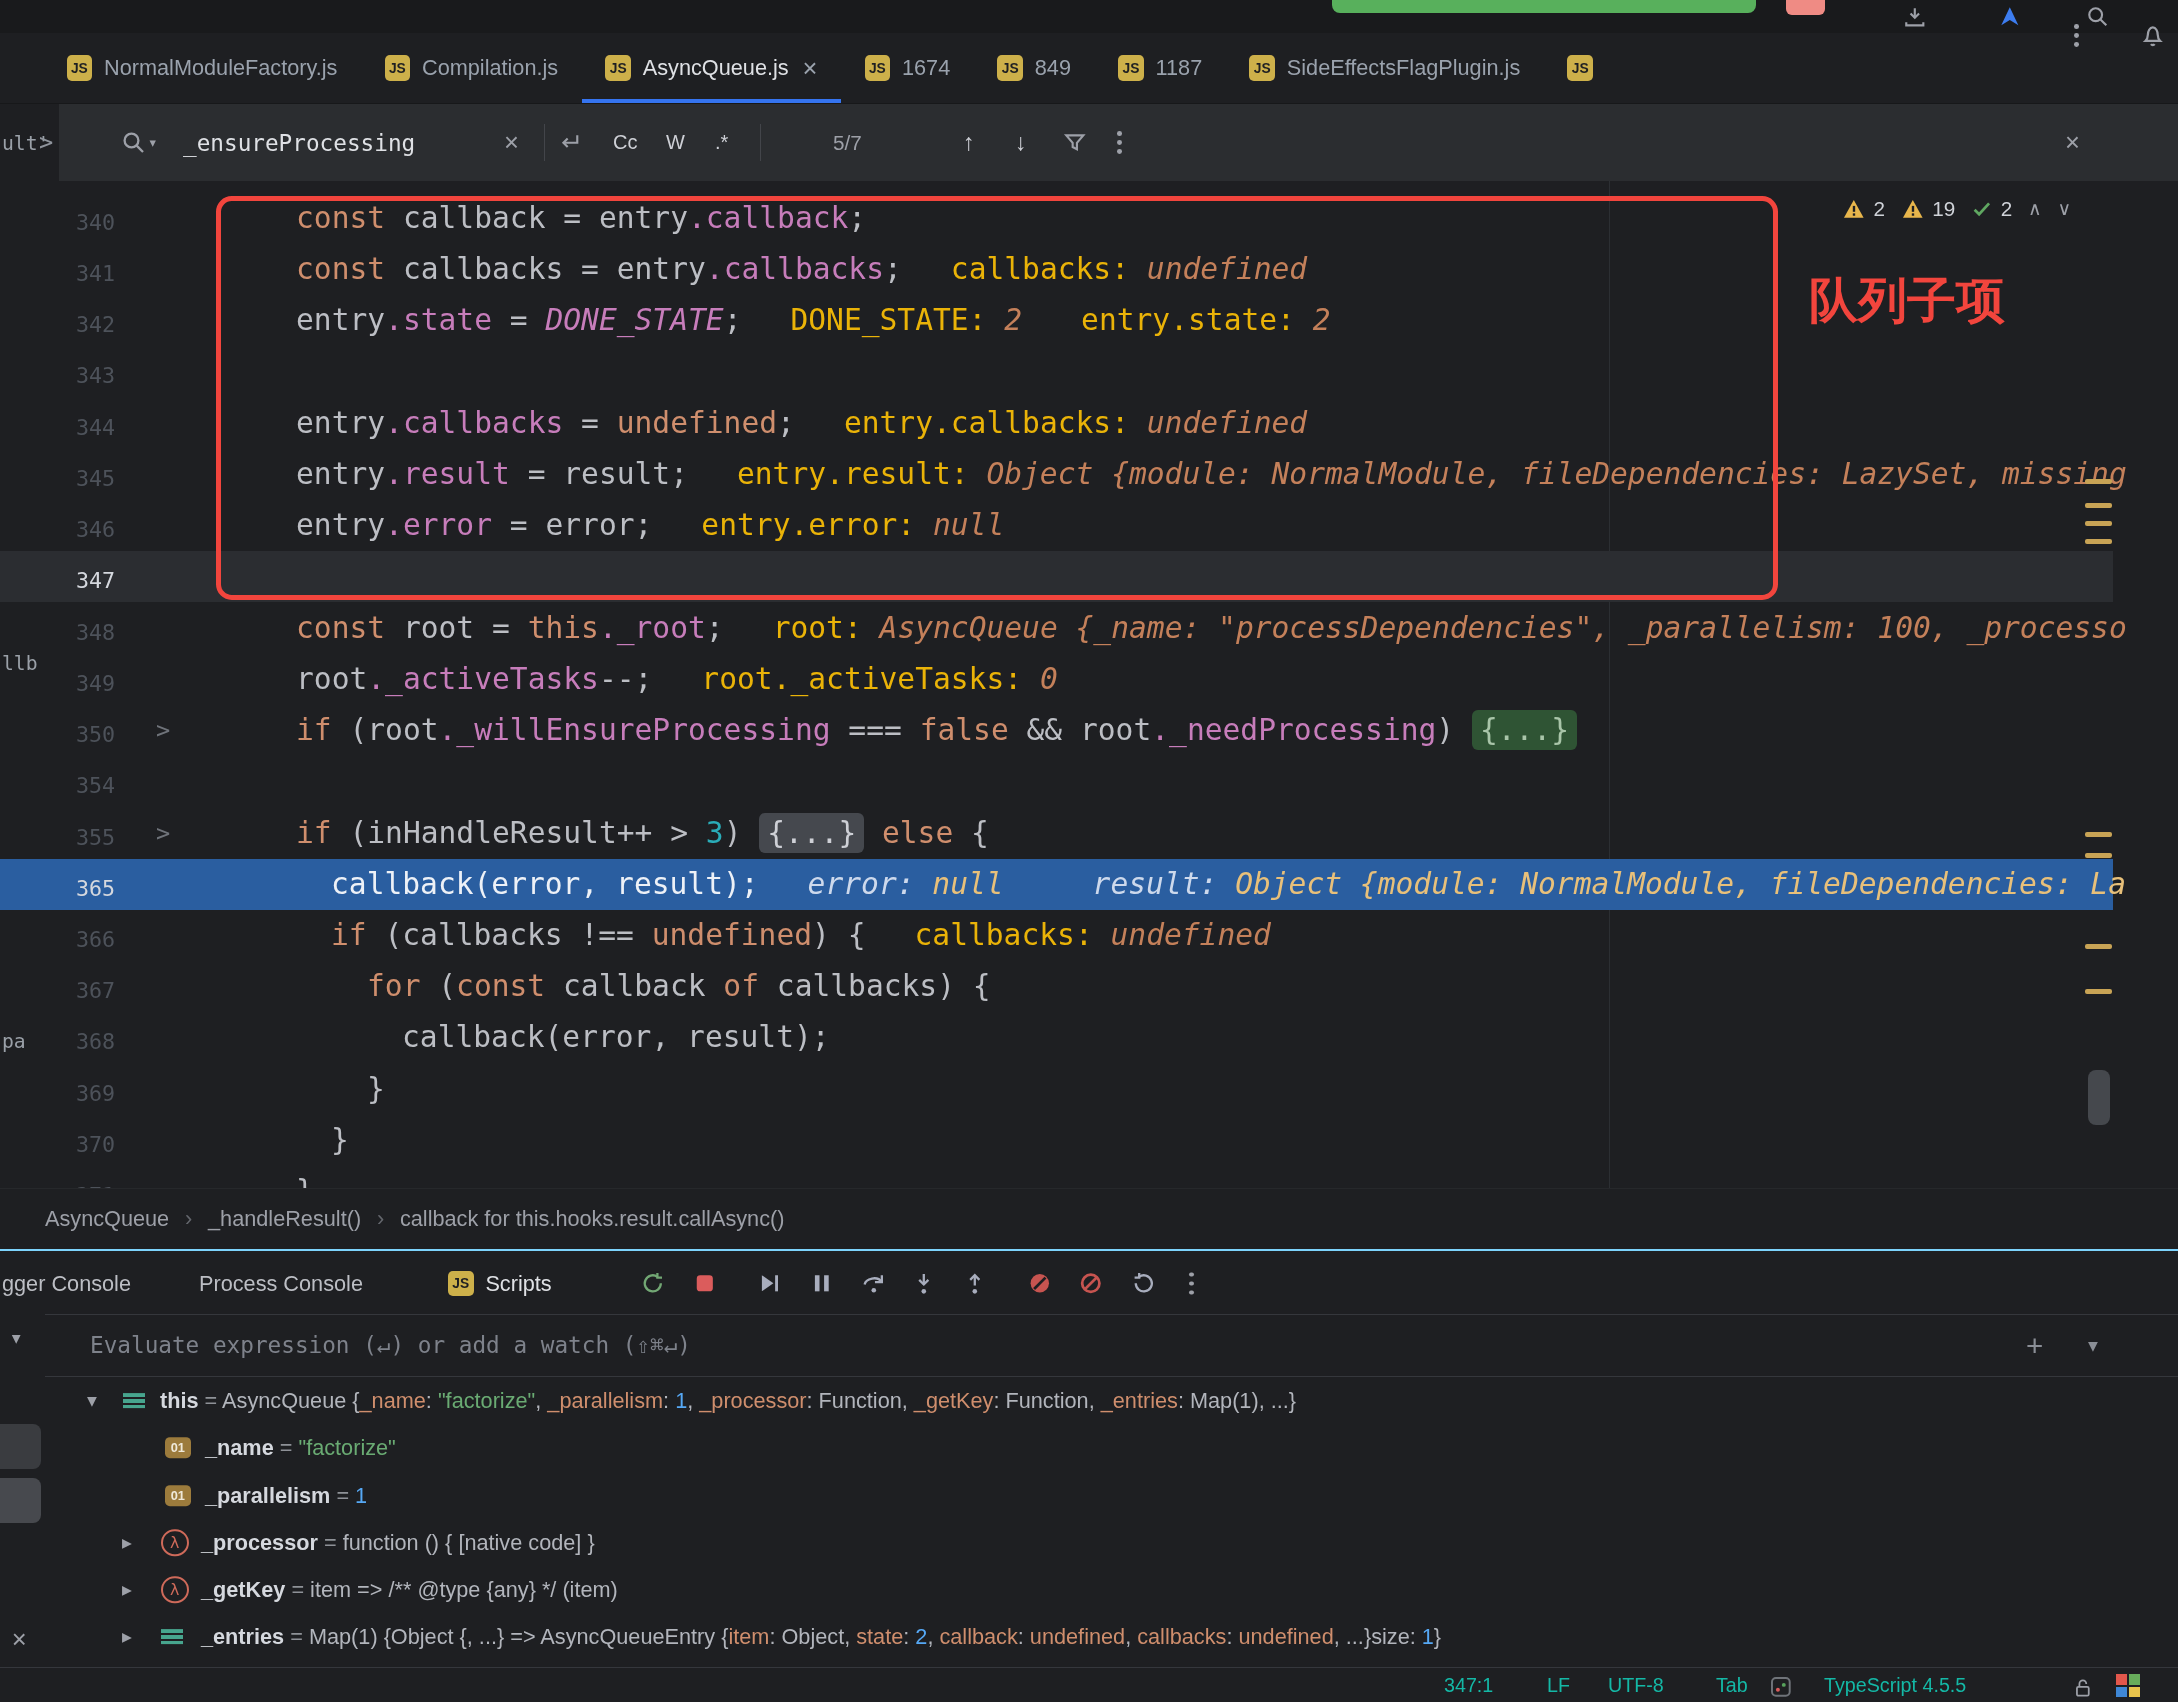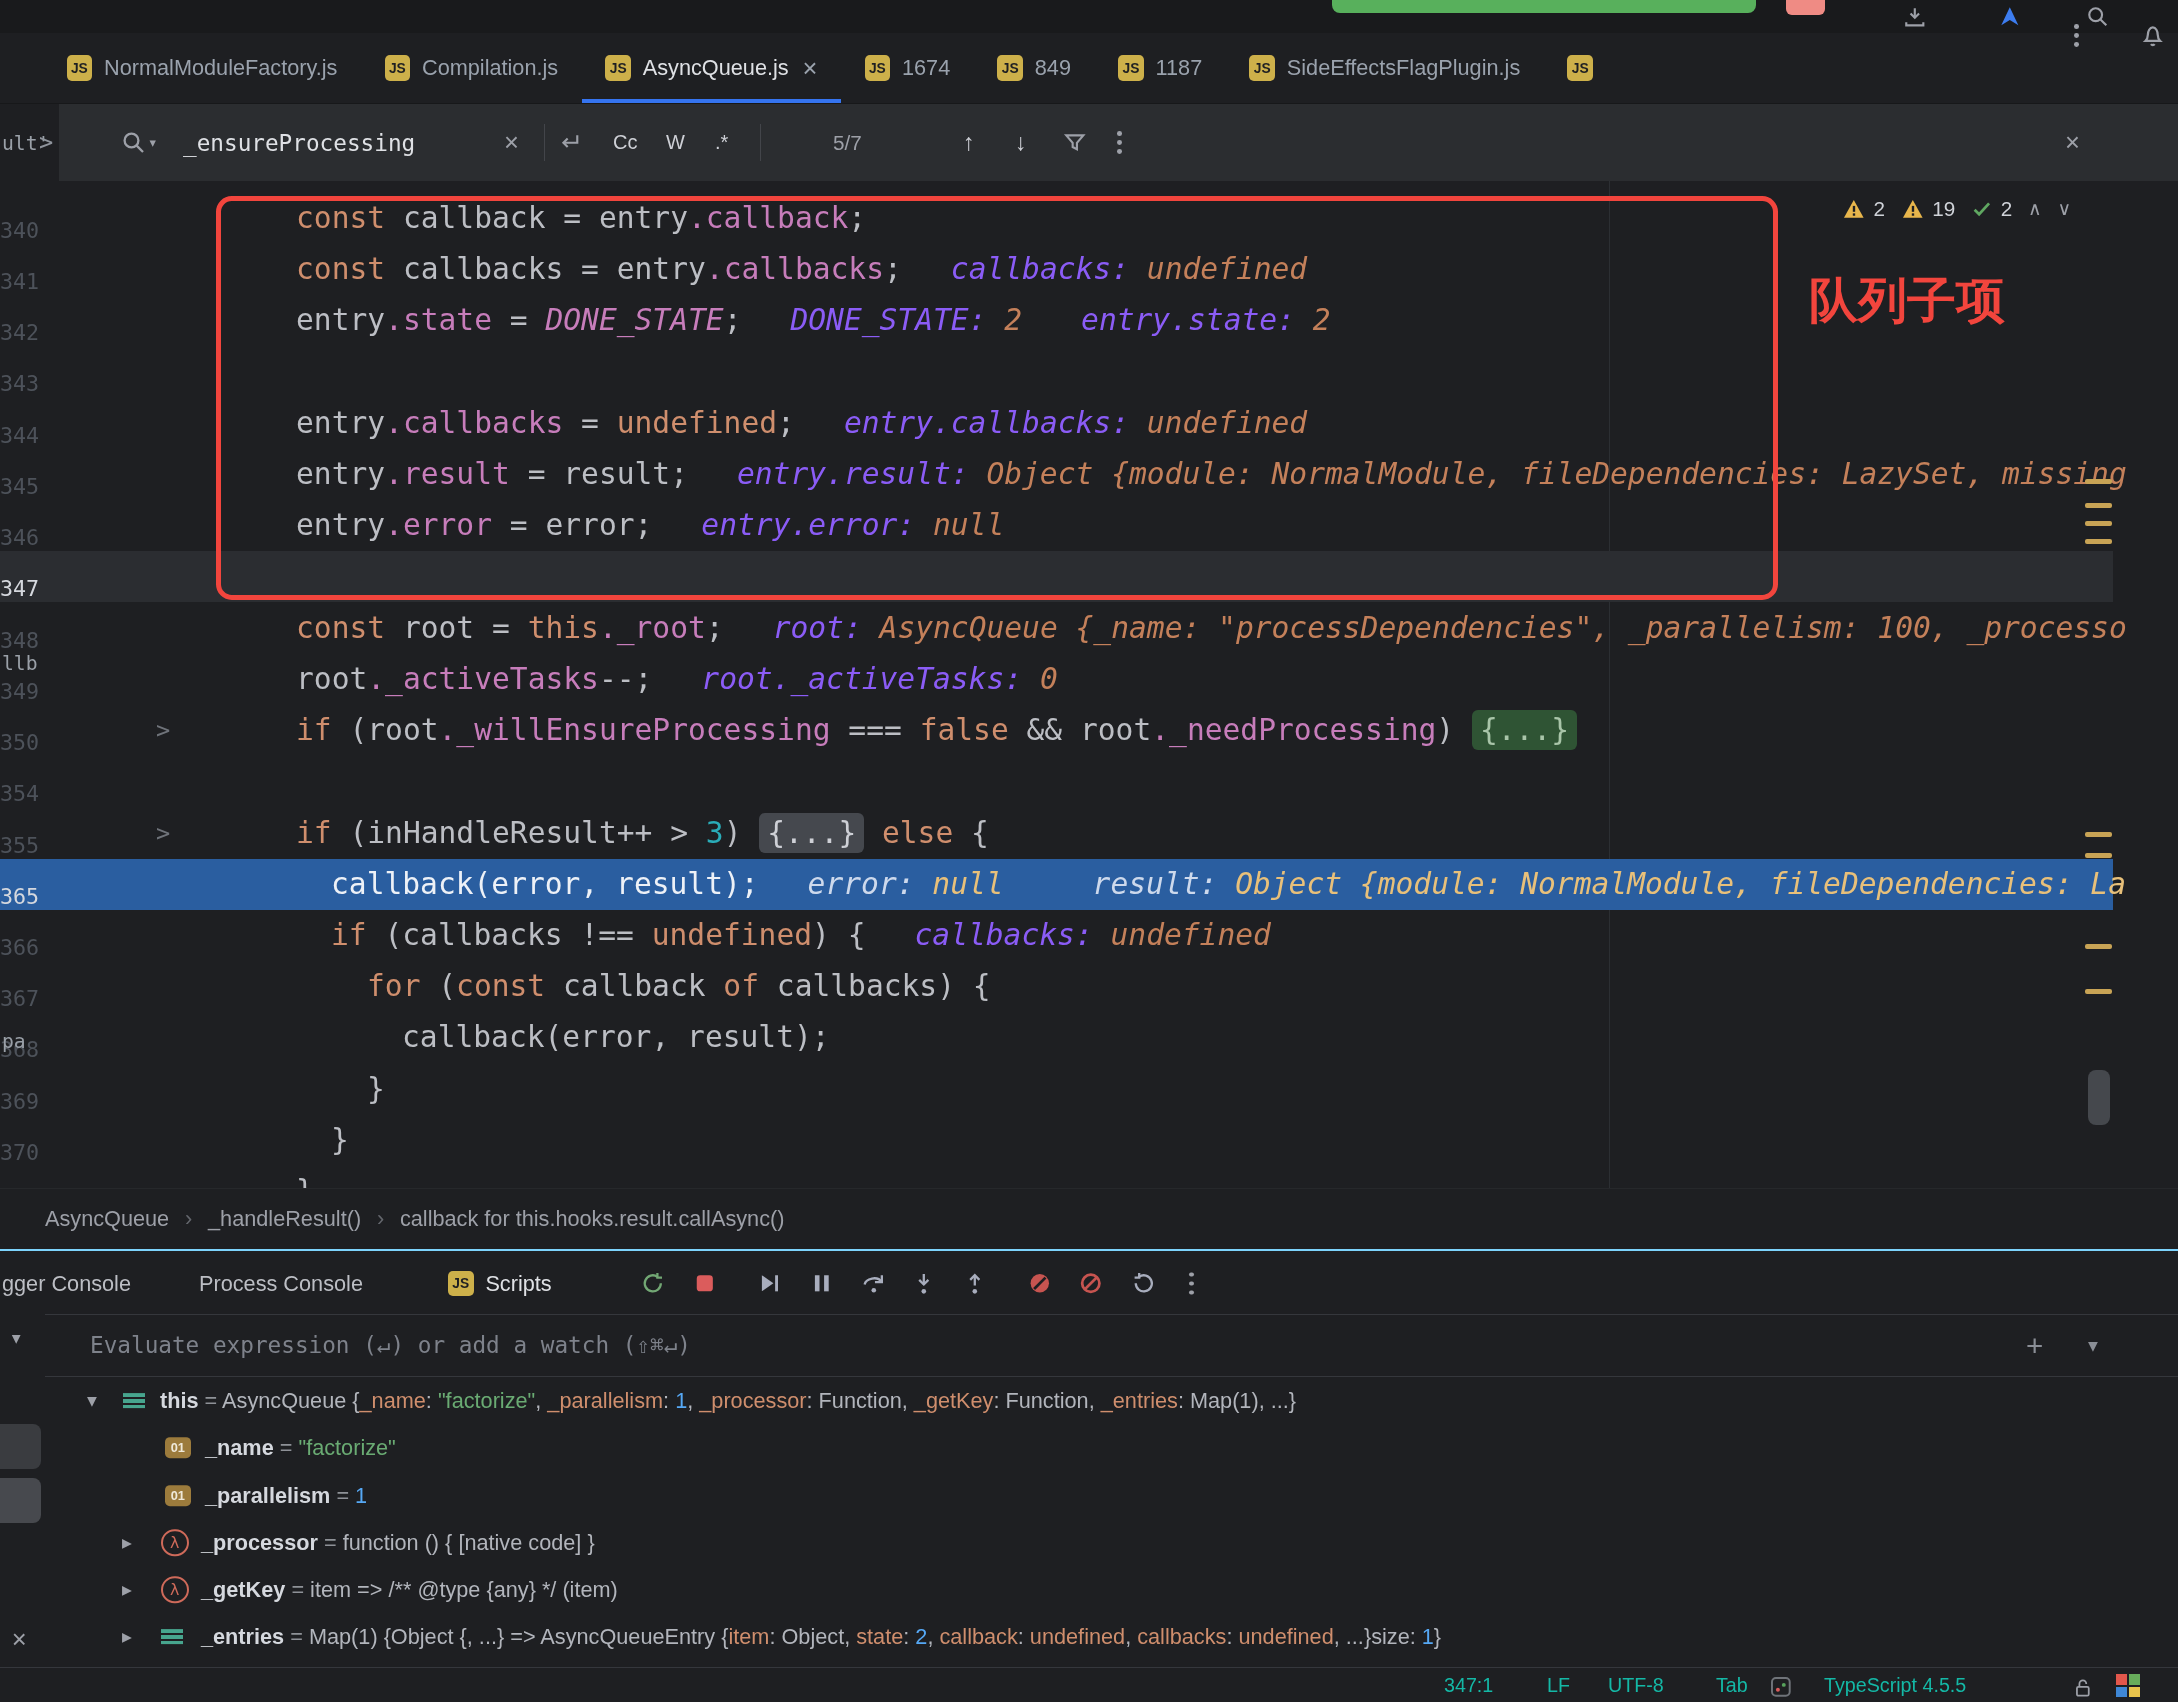--- a/index.html
+++ b/index.html
@@ -32,29 +32,29 @@
   .fquery{font:22.7px "DejaVu Sans Mono",monospace;color:#dfe1e5;}
   .fdiv{position:absolute;top:19.7px;width:1px;height:37px;background:#43454a;}
   .farrow{font-size:23.6px;color:#ced0d6;}
   .fx{font-size:25.6px;color:#9da0a8;}
   
   .editor{position:absolute;left:0;top:181px;width:2179px;height:1007px;background:#1e1f22;overflow:hidden;}
   .marginline{position:absolute;left:1609px;top:0;width:1px;height:1007px;background:#2c2f33;}
   .row{position:absolute;left:0;width:2113px;height:51px;}
   .row.current{background:#2b2d31;}
   .row.exec{background:#2a5ea0;}
-  .lnum{position:absolute;left:0;top:12px;width:105px;text-align:left;font:21.7px/51px "DejaVu Sans Mono",monospace;color:#4d525a;}
+  .lnum{position:absolute;left:0;top:4px;width:105px;text-align:center;font:21.7px/51px "DejaVu Sans Mono",monospace;color:#4d525a;padding-left:43px;}
   .row.current .lnum,.row.exec .lnum{color:#d5d8de;}
   .foldmark{position:absolute;left:156px;top:0;font:23.6px/51px "DejaVu Sans Mono",monospace;color:#6f737a;}
   .codewrap{position:absolute;left:296px;top:0;white-space:pre;font:29.6px/51px "DejaVu Sans Mono",monospace;}
   .tk-kw{color:#cf8e6d;} .tk-pl{color:#bcbec4;} .tk-xc{color:#edf1f7;}
   .tk-fd{color:#c77dbb;} .tk-cn{color:#c77dbb;font-style:italic;} .tk-num{color:#2aacb8;}
   .tk-foldg{background:#2f5434;color:#a9c5a9;border-radius:5.9px;padding:3px 7.9px;}
   .tk-foldx{background:#45484e;color:#ced0d6;border-radius:5.9px;padding:3px 7.9px;}
-  .tk-hl{color:#8b5cf6;font-style:italic;} .tk-hv{color:#c4805a;font-style:italic;}
+  .tk-hl{color:#eab308;} .tk-hv{color:#c4805a;font-style:italic;}
   .tk-xl{color:#cdd9ec;font-style:italic;} .tk-xv{color:#e8c07a;font-style:italic;}
   .redrect{position:absolute;left:216px;top:14.8px;width:1552px;height:394px;border:5.9px solid #f2453d;border-radius:15.8px;z-index:6;pointer-events:none;}
   .cnanno{position:absolute;left:1809px;top:87px;font-size:49px;font-weight:700;color:#f2453d;z-index:6;}
   .inspect{position:absolute;left:1842px;top:15.8px;display:flex;align-items:center;gap:7.9px;font-size:20.7px;color:#cfd2d8;z-index:5;}
   .inspect .chev{color:#9da0a8;font-size:18.7px;margin-left:7.9px;}
   .mark{position:absolute;left:2085px;width:26.6px;height:4.9px;border-radius:2px;background:#c8a355;z-index:7;}
   .thumb{position:absolute;left:2088px;width:21.7px;height:55px;border-radius:7.9px;background:#45484d;z-index:7;}
   
   .crumbs{position:absolute;left:0;top:1188px;width:2179px;height:61px;background:#1e1f22;border-top:1px solid #26282b;
           display:flex;align-items:center;gap:15.8px;padding-left:45px;box-sizing:border-box;font-size:21.7px;color:#9da0a8;}

